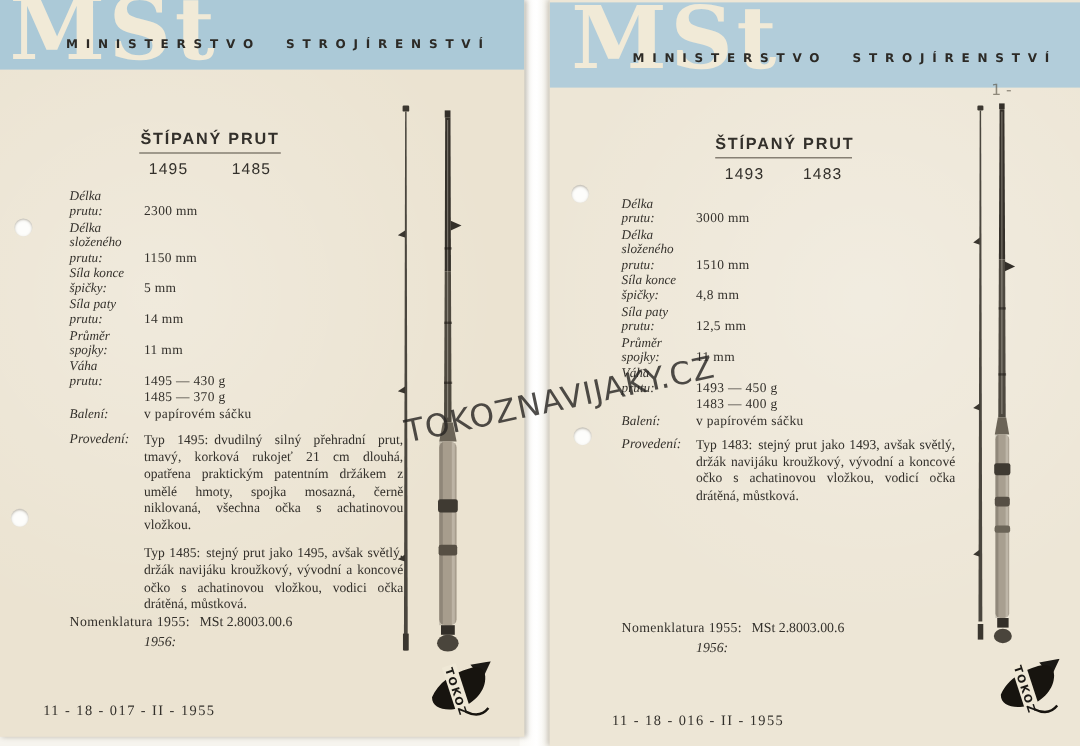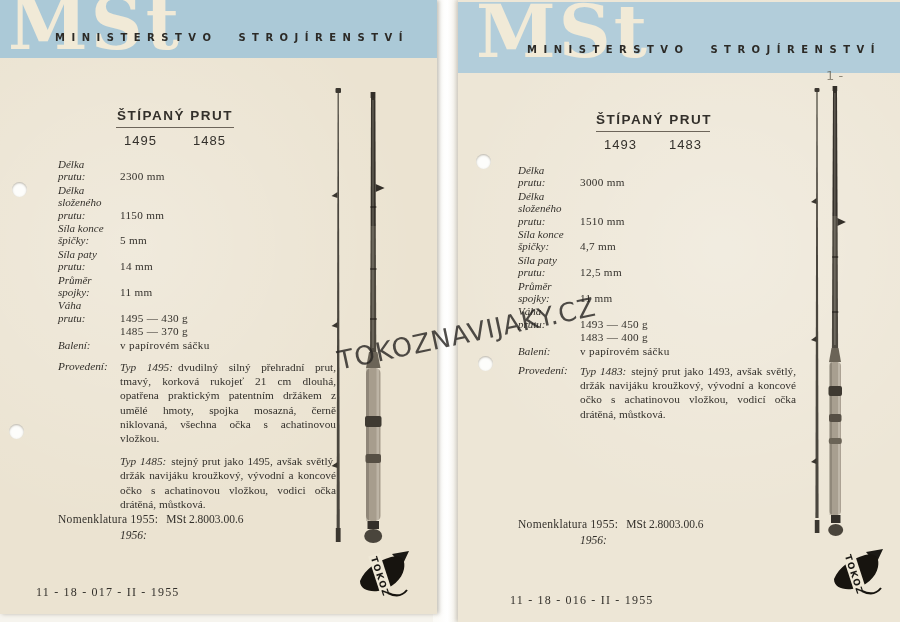--- a/index.html
+++ b/index.html
@@ -56,21 +56,21 @@
     white-space:pre-line;
   }
   .spec-value{font-size:11.2px;line-height:12.4px;letter-spacing:.3px;}
 
   .prov-block{position:absolute;display:flex;}
   .page-left .prov-block{left:58px;top:360px;width:280px;}
   .page-right .prov-block{left:60px;top:364px;width:280px;}
   .prov-label{width:62px;flex:none;font-style:italic;font-size:11.3px;}
   .prov-paras{width:216px;}
   .prov-para{margin:0 0 9px 0;font-size:11.3px;line-height:14.2px;text-align:justify;}
-  .prov-lead{font-style:italic;margin-right:5px;}
+  .prov-lead{margin-right:5px;}
 
   .nomen-block{position:absolute;font-size:11.5px;}
   .page-left .nomen-block{left:58px;top:513px;}
   .page-right .nomen-block{left:60px;top:518px;}
   .nomen-line1 .nomen-label{letter-spacing:.3px;margin-right:8px;}
   .nomen-line2{font-style:italic;margin:4px 0 0 62px;}
 
   .footer-code{position:absolute;font-size:12px;letter-spacing:1.2px;}
   .page-left .footer-code{left:36px;top:585px;}
   .page-right .footer-code{left:52px;top:593px;}
@@ -240,21 +240,21 @@
       </div>
     <div class="spec-row">
         <div class="spec-label">Délka
 složeného
 prutu:</div>
         <div class="spec-value">1510 mm</div>
       </div>
     <div class="spec-row">
         <div class="spec-label">Síla konce
 špičky:</div>
-        <div class="spec-value">4,7 mm</div>
+        <div class="spec-value">4,8 mm</div>
       </div>
     <div class="spec-row">
         <div class="spec-label">Síla paty
 prutu:</div>
         <div class="spec-value">12,5 mm</div>
       </div>
     <div class="spec-row">
         <div class="spec-label">Průměr
 spojky:</div>
         <div class="spec-value">11 mm</div>

